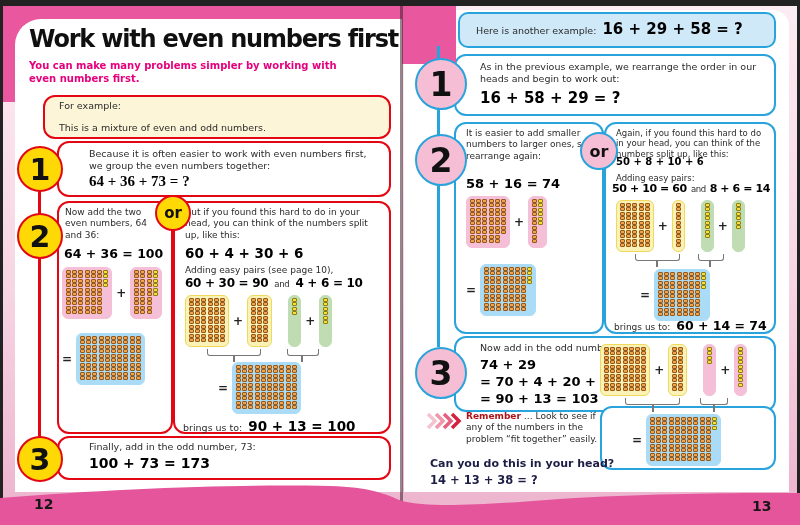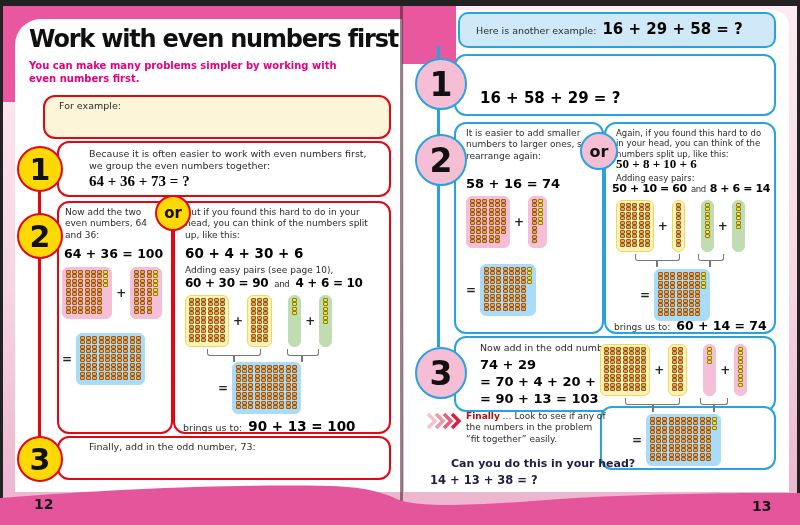--- a/index.html
+++ b/index.html
@@ -59,20 +59,21 @@
   <div class="abs pink-top"></div>
 
   <div class="page page-left">
     <div class="abs intro" style="left:14px;top:40px;width:330px;">You can make many problems simpler by working with even numbers first.</div>
     <div class="abs title" style="left:14px;top:6px;">Work with even numbers first</div>
 
     <div class="exbox" style="left:28px;top:76px;width:348px;height:44px;"></div>
     <div class="abs rowbase" style="left:44px;top:81px;">
       <span class="t95">For example:</span>
     </div>
+    <div class="abs t95" style="left:44px;top:103px;">This is a mixture of even and odd numbers.</div>
 
     <div class="stem-red" style="left:23px;top:170px;height:28px;"></div>
     <div class="stem-red" style="left:23px;top:238px;height:182px;"></div>
 
     <div class="rbox" style="left:42px;top:122px;width:334px;height:56px;"></div>
     <div class="abs t95" style="left:74px;top:129px;width:292px;">Because it is often easier to work with even numbers first, we group the even numbers together:</div>
     <div class="abs eqb" style="left:74px;top:154px;font-size:15px;font-family:Liberation Serif, serif;">64 + 36 + 73 = ?</div>
 
     <div class="rbox" style="left:42px;top:182px;width:116px;height:233px;"></div>
     <div class="rbox" style="left:158px;top:182px;width:218px;height:233px;"></div>
@@ -606,40 +607,42 @@
           </div>
         </div>
       </div>
     <div class="abs rowbase" style="left:168px;top:399px;">
       <span class="t95">brings us to:</span>
       <span class="eqb" style="font-size:13.5px;">90 + 13 = 100</span>
     </div>
 
     <div class="rbox" style="left:42px;top:417px;width:334px;height:44px;"></div>
     <div class="abs t95" style="left:74px;top:422px;">Finally, add in the odd number, 73:</div>
+    <div class="abs eqb" style="left:74px;top:436px;font-size:14px;">100 + 73 = 173</div>
 
     <div class="circle cy" style="left:2px;top:127px;width:46px;height:46px;font-size:30px;">1</div>
     <div class="circle cy" style="left:2px;top:194px;width:46px;height:46px;font-size:30px;">2</div>
     <div class="circle cy" style="left:2px;top:417px;width:46px;height:46px;font-size:30px;">3</div>
     <div class="circle cy" style="left:140px;top:176px;width:36px;height:36px;font-size:15px;">or</div>
   </div>
 
   <div class="page page-right">
 
     <div class="hdrbox" style="left:54px;top:2px;width:318px;height:36px;"></div>
     <div class="abs rowbase" style="left:72px;top:10px;">
       <span class="t95">Here is another example:</span>
       <span class="eqb" style="font-size:15px;">16 + 29 + 58 = ?</span>
     </div>
 
     <div class="stem-blue" style="left:33px;top:36px;height:16px;"></div>
     <div class="stem-blue" style="left:33px;top:98px;height:28px;"></div>
     <div class="stem-blue" style="left:33px;top:174px;height:163px;"></div>
 
     <div class="bbox" style="left:50px;top:44px;width:322px;height:62px;"></div>
+    <div class="abs t95" style="left:76px;top:51px;width:286px;">As in the previous example, we rearrange the order in our heads and begin to work out:</div>
     <div class="abs eqb" style="left:76px;top:79px;font-size:15px;">16 + 58 + 29 = ?</div>
 
     <div class="bbox" style="left:50px;top:112px;width:150px;height:212px;"></div>
     <div class="bbox" style="left:200px;top:112px;width:172px;height:212px;"></div>
 
     <div class="abs t9" style="left:62px;top:118px;width:128px;">It is easier to add smaller numbers to larger ones, so rearrange again:</div>
     <div class="abs eqb" style="left:62px;top:166px;font-size:13px;">58 + 16 = 74</div>
     <div class="blocks-row" style="left:62px;top:186px;">
         <div class="tray" style="background: rgb(245, 191, 216); border-color: rgb(245, 191, 216);">
           <div class="blk-col">
@@ -827,21 +830,21 @@
           <div class="blk-col">
             <div class="sq sq-y"></div>
             <div class="sq sq-y"></div>
             <div class="sq sq-y"></div>
             <div class="sq sq-y"></div>
           </div>
         </div>
       </div>
 
     <div class="abs t85" style="left:212px;top:118px;width:154px;">Again, if you found this hard to do in your head, you can think of the numbers split up, like this:</div>
-    <div class="abs eqb" style="left:212px;top:146px;font-size:13px;font-family:Liberation Serif, serif;">50 + 8 + 10 + 6</div>
+    <div class="abs eqb" style="left:212px;top:146px;font-size:10px;">50 + 8 + 10 + 6</div>
     <div class="abs t85" style="left:212px;top:163px;">Adding easy pairs:</div>
     <div class="abs rowbase" style="left:208px;top:172px;letter-spacing:-0.4px;gap:4px;">
       <span class="eqb" style="font-size:11px;">50 + 10 = 60</span>
       <span class="t85">and</span>
       <span class="eqb" style="font-size:11px;">8 + 6 = 14</span>
     </div>
     <div class="blocks-row" style="left:212px;top:190px;">
         <div class="tray" style="background: rgb(251, 242, 184); border-color: rgb(238, 217, 90);">
           <div class="blk-col">
             <div class="sq sq-o"></div>
@@ -1330,23 +1333,23 @@
     <span class="abs" style="left:22px;top:402px;">
       <svg width="36" height="18" viewBox="0 0 36 18">
         <g fill="none" stroke-width="3.5">
           <path d="M2,2 L9,9 L2,16" stroke="#f5c3cf"></path>
           <path d="M10,2 L17,9 L10,16" stroke="#ef97ab"></path>
           <path d="M18,2 L25,9 L18,16" stroke="#e65f7f"></path>
           <path d="M26,2 L33,9 L26,16" stroke="#d6203f"></path>
         </g>
       </svg>
     </span>
-    <div class="abs t9" style="left:62px;top:401px;width:142px;"><b style="color:#b01116;">Finally</b><span> … Look to see if any of the numbers in the problem “fit together” easily.</span></div>
-
-    <div class="abs eqb" style="left:26px;top:447px;font-size:11px;color:#1d1d45;margin-left:21px;">Can you do this in your head?</div>
+    <div class="abs t9" style="left:62px;top:401px;width:142px;"><b style="color:#b01116;">Remember</b><span> … Look to see if any of the numbers in the problem “fit together” easily.</span></div>
+
+    <div class="abs eqb" style="left:26px;top:447px;font-size:11px;color:#1d1d45;">Can you do this in your head?</div>
     <div class="abs eqb" style="left:26px;top:463px;font-size:11.5px;color:#1d1d45;">14 + 13 + 38 = ?</div>
 
     <div class="circle cp" style="left:11px;top:48px;width:52px;height:52px;font-size:33px;">1</div>
     <div class="circle cp" style="left:11px;top:124px;width:52px;height:52px;font-size:33px;">2</div>
     <div class="circle cp" style="left:11px;top:337px;width:52px;height:52px;font-size:33px;">3</div>
     <div class="circle cp" style="left:176px;top:122px;width:38px;height:38px;font-size:16px;">or</div>
   </div>
 
   <div class="abs pink-gutter"></div>
   <div class="abs gutter-line"></div>

